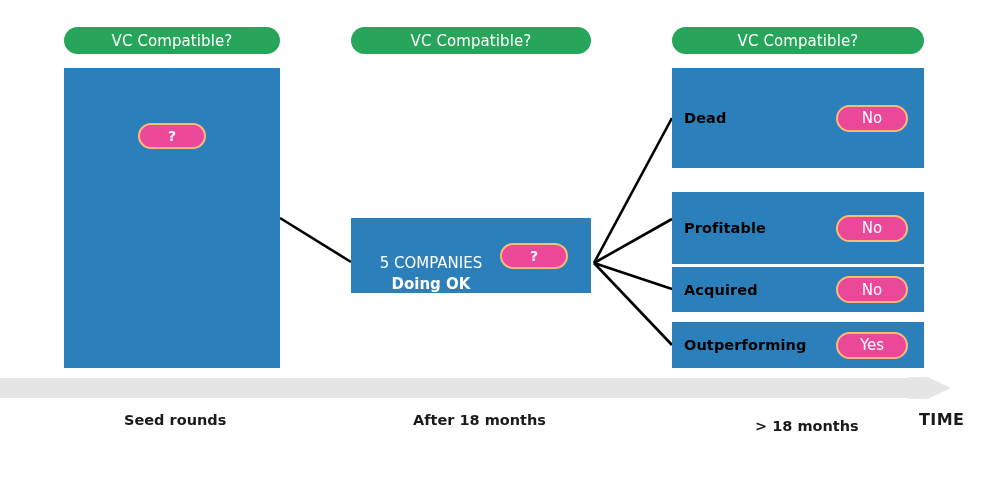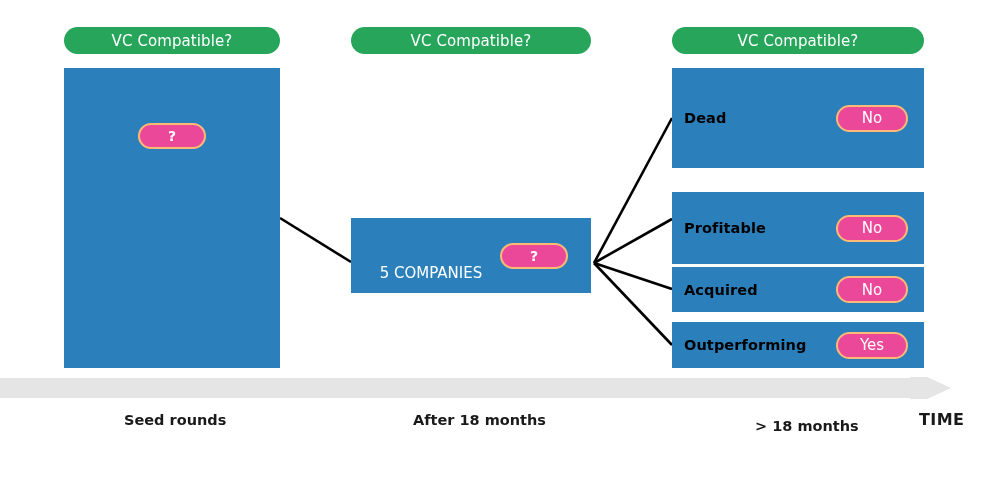--- a/index.html
+++ b/index.html
@@ -191,20 +191,21 @@
 
   <div class="blue-box" id="box-seed">
     <div class="seed-badge-wrap">
       <div class="badge badge-q">?</div>
     </div>
   </div>
 
   <div class="blue-box" id="box-mid">
     <div class="mid-label">
       <span class="mid-line-1">5 COMPANIES</span>
+      <span class="mid-line-2">Doing OK</span>
     </div>
     <div class="mid-badge-wrap">
       <div class="badge badge-q">?</div>
     </div>
   </div>
 
   <div class="outcome-box" id="box-dead">
     <span class="outcome-label">Dead</span>
     <span class="outcome-badge-wrap">
       <span class="badge badge-yn">No</span>

